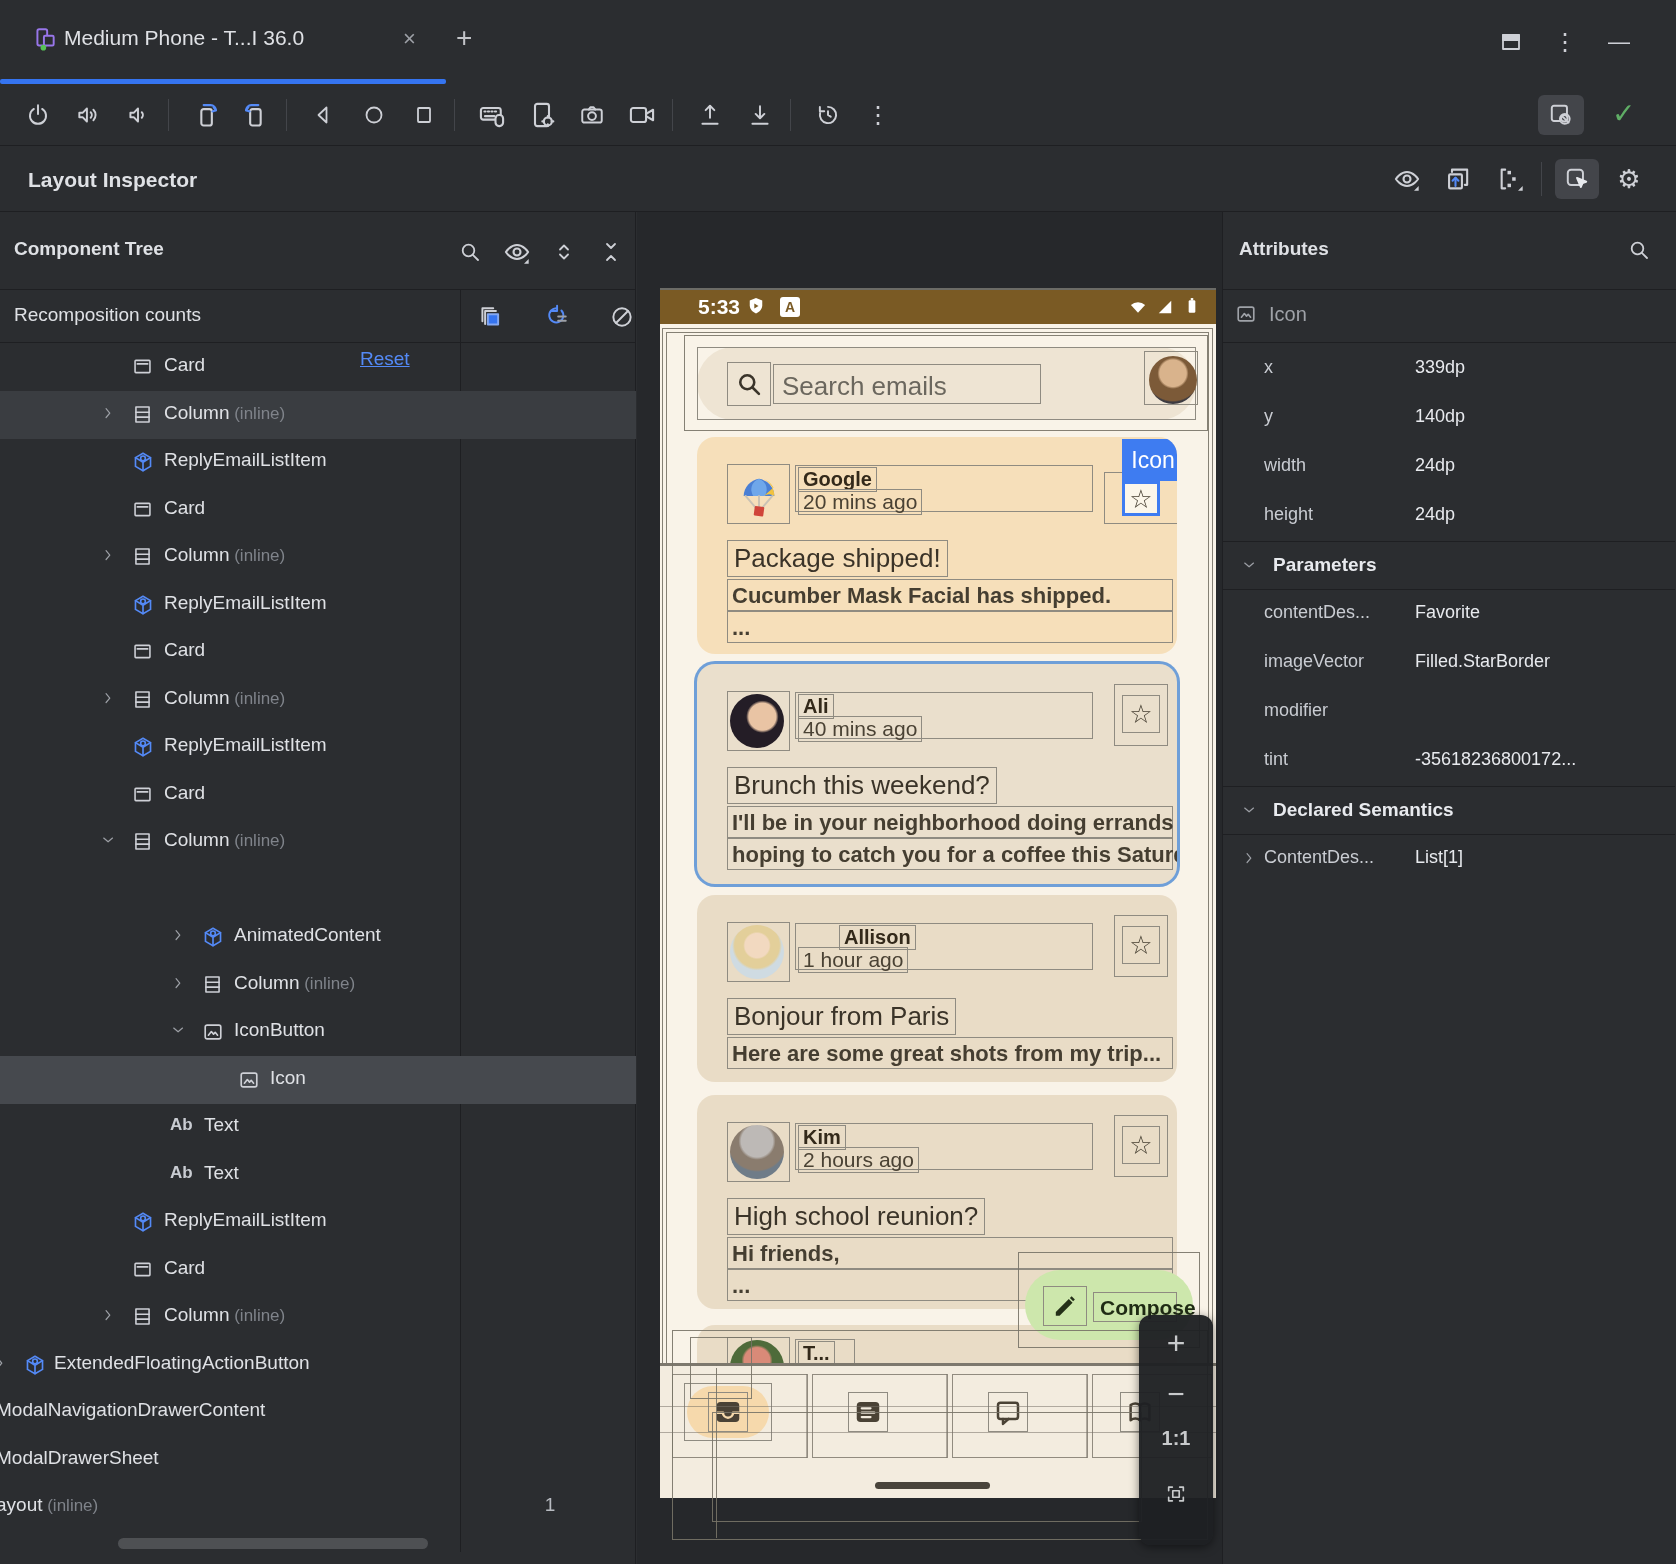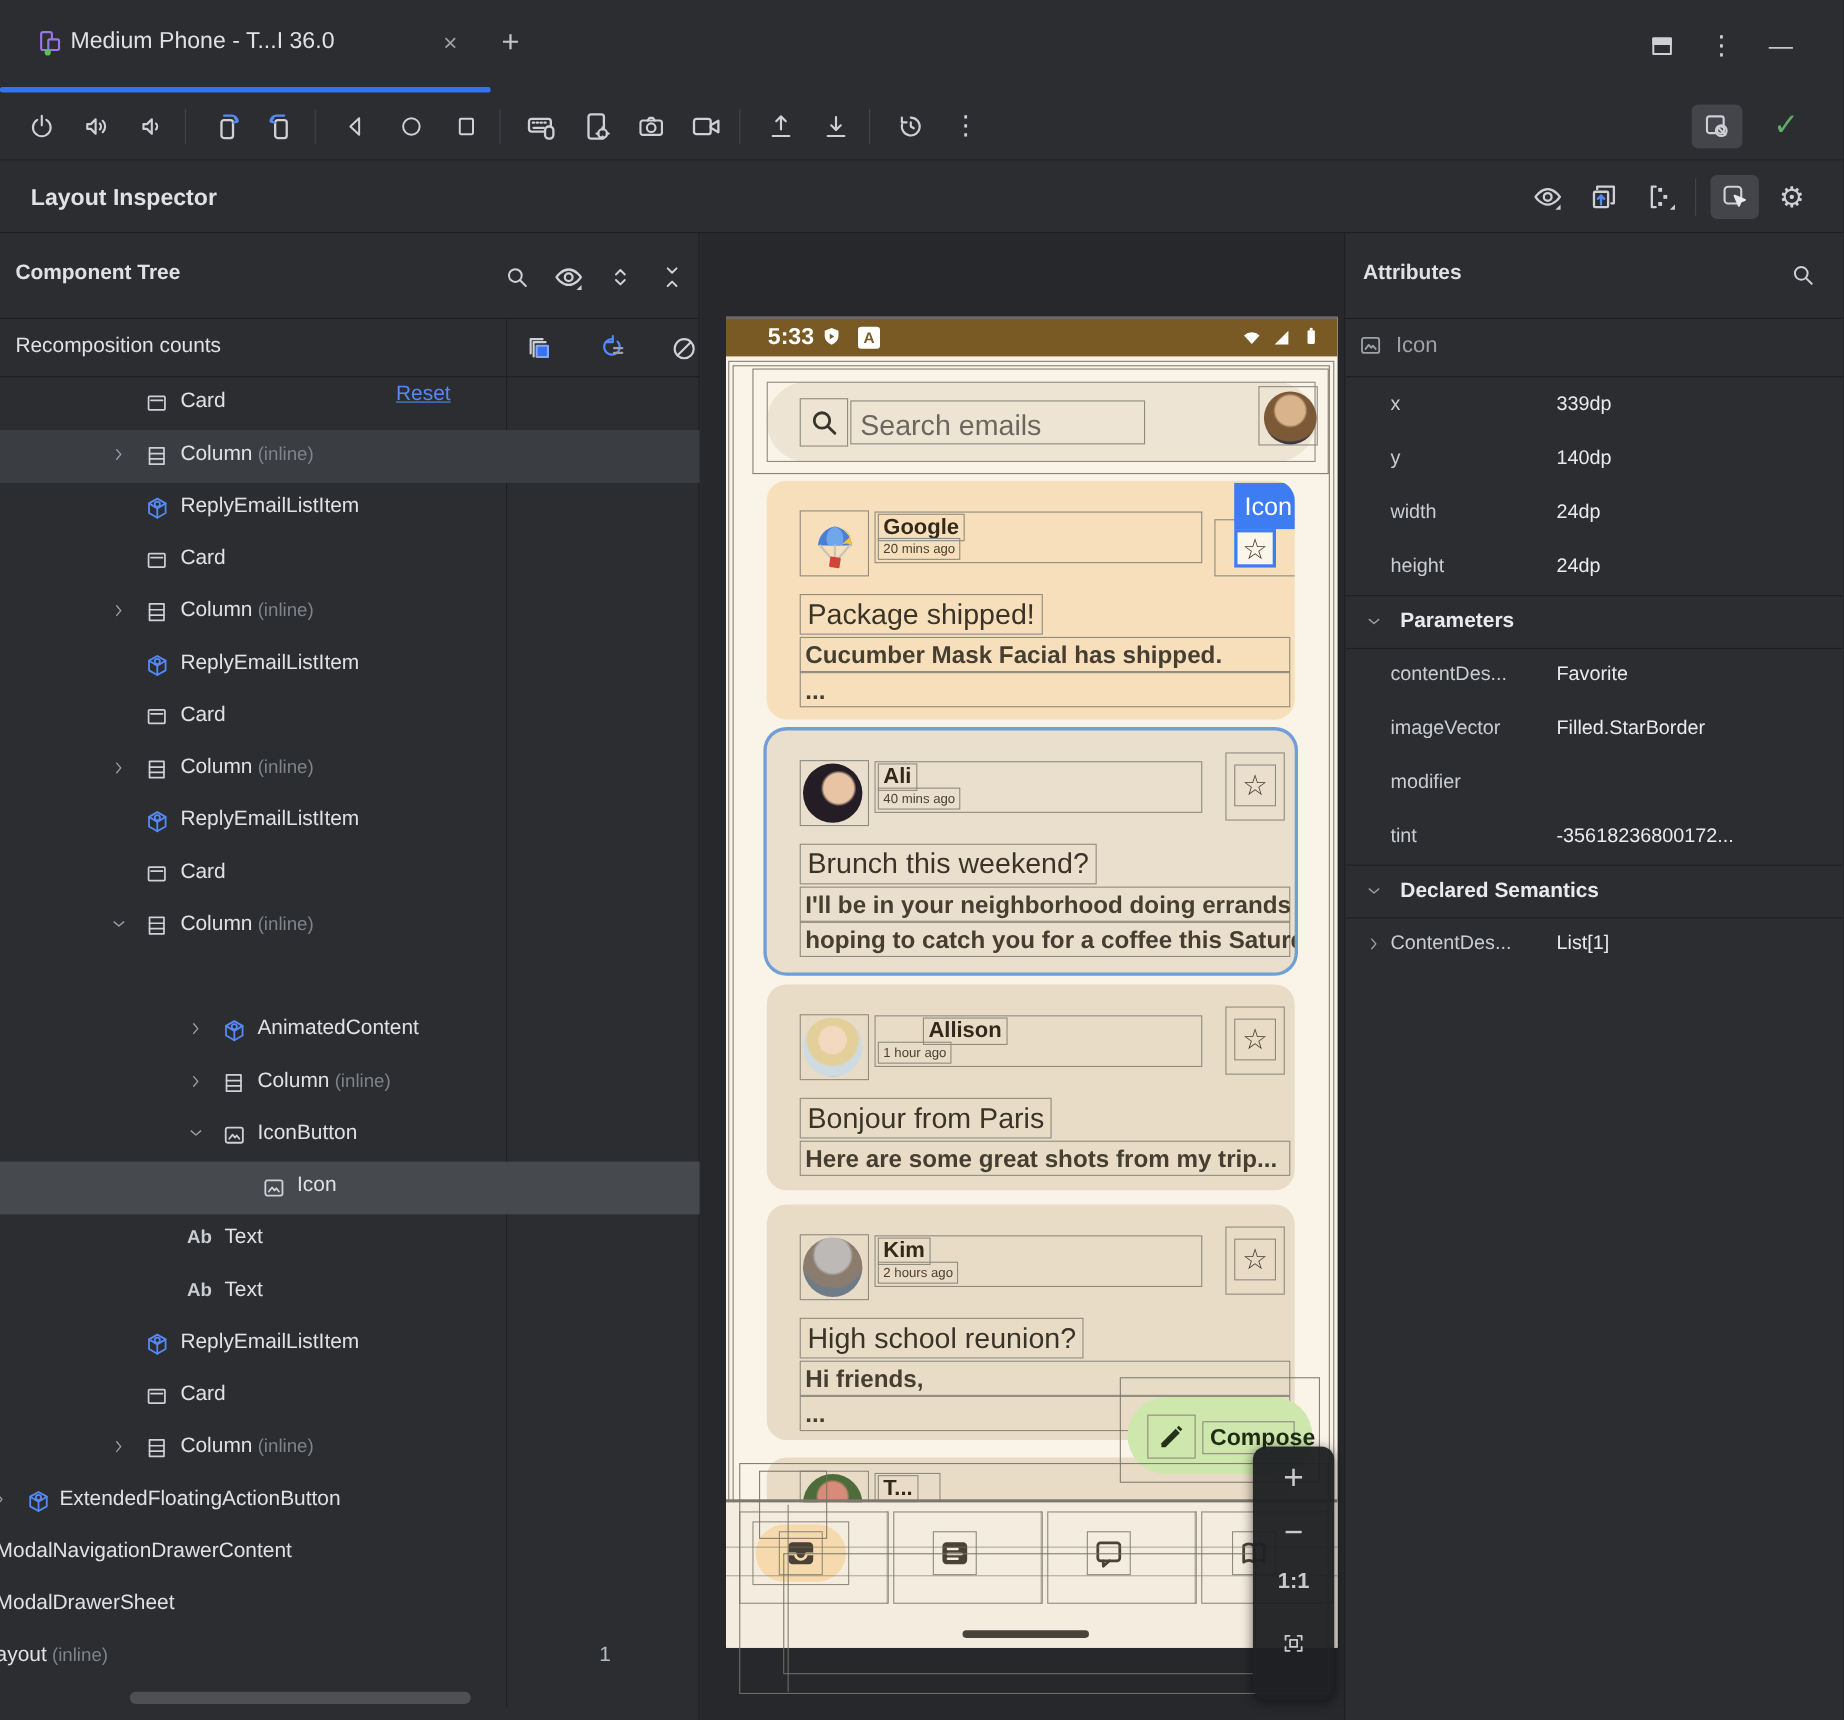--- a/index.html
+++ b/index.html
@@ -52,21 +52,21 @@
   .bxi { display:inline-block; border:1px solid #8f8b81; }
   .email-card { position:absolute; border-radius:18px; }
   .email-card.hovered { box-shadow:0 0 0 3px #6f9fd8; }
   .avatar { width:54px; height:54px; border-radius:50%; margin:2px; }
   .av-man { background:radial-gradient(circle at 50% 36%, #d9b38c 0 34%, #7c5a38 40% 70%, #3c3a40 74%); }
   .av-ali { background:radial-gradient(circle at 60% 42%, #e9c4a4 0 30%, #241d26 36%); }
   .av-allison { background:radial-gradient(circle at 50% 38%, #f2d9c0 0 28%, #e3cf9a 32% 52%, #cfdbe2 58%), linear-gradient(#dfe8ee, #2e3f6e); }
   .av-kim { background:radial-gradient(circle at 50% 30%, #bdb9b6 0 34%, #8a7c6e 40% 62%, #6f7c88 66%); }
   .av-taylor { background:radial-gradient(circle at 50% 38%, #d98a78 0 30%, #4e6b3a 36%); }
   .sender { font-weight:bold; font-size:20px; color:#33291a; }
-  .time { font-size:12px; color:#4a4234; }
+  .time { font-size:21px; color:#4a4234; }
   .subject { font-size:26px; color:#3a3328; }
   .bodyline { font-size:22px; color:#453e31; font-weight:bold; }
   .star-ch { font-size:26px; color:#453e31; line-height:1; }
   #sel-badge { background:#3e7cf1; color:#fff; font-size:23px; display:flex; align-items:center; justify-content:center; }
   #sel-star { background:#fbf6ea; border:3px solid #3e7cf1; display:flex; align-items:center; justify-content:center; }
   
   #zoompanel { left:1139px; top:1315px; width:74px; height:230px; background:rgba(30,32,35,0.96); border-radius:12px; box-shadow:0 2px 10px rgba(0,0,0,.5); }
   .zitem { position:absolute; left:0; width:74px; text-align:center; color:#c8cacc; }
   
   .ovl { position:absolute; border:1px solid rgba(120,115,103,0.9); pointer-events:none; }

